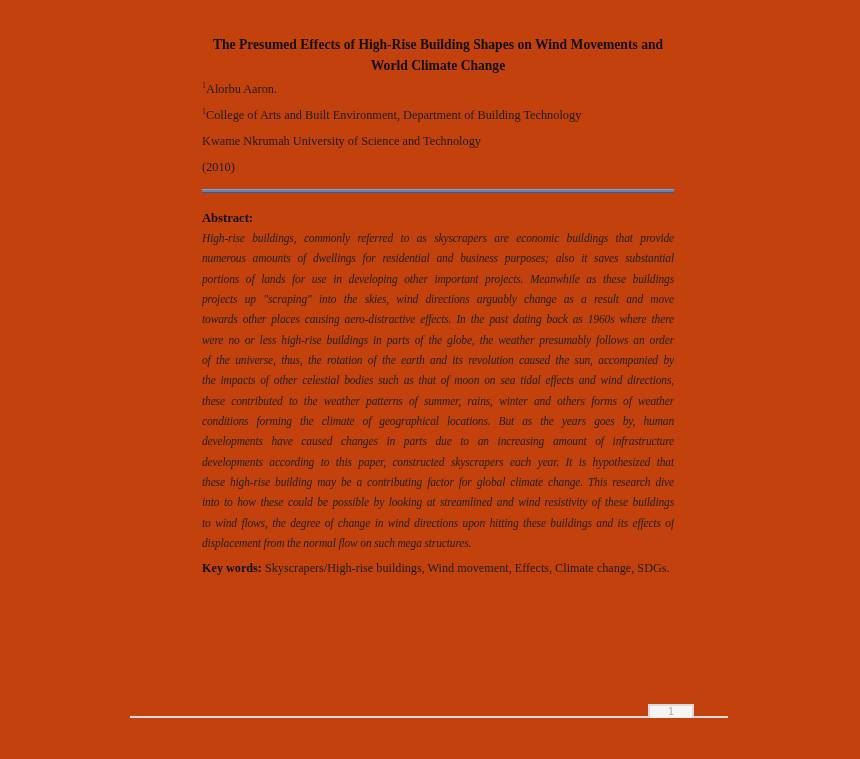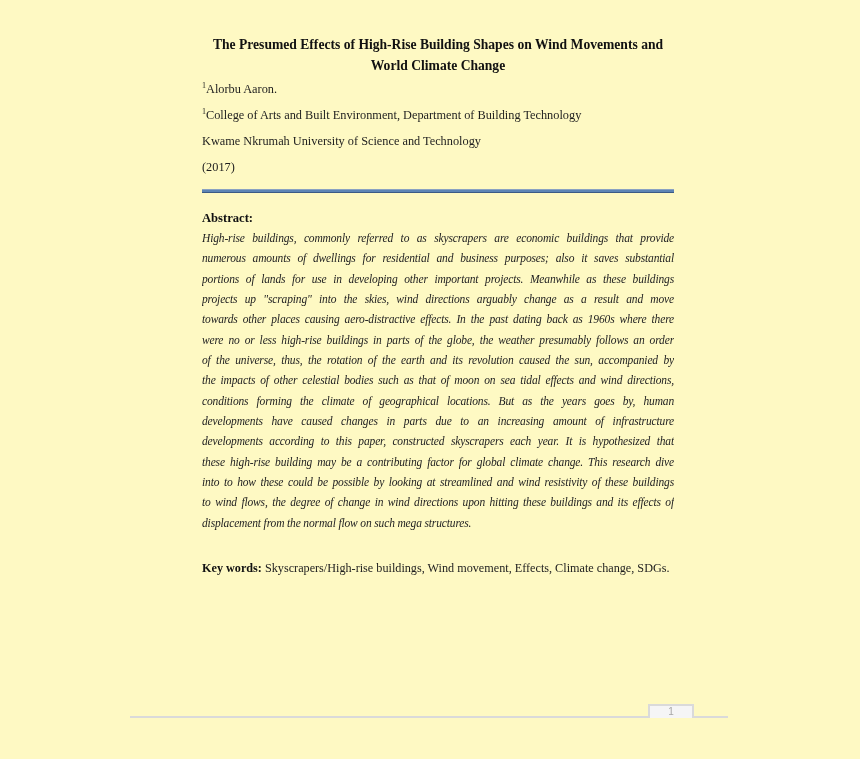--- a/index.html
+++ b/index.html
@@ -5,21 +5,21 @@
   html, body {
     margin: 0;
     padding: 0;
     background: #f5f5f6;
     font-family: "Liberation Serif", "DejaVu Serif", serif;
   }
   .page {
     position: relative;
     width: 860px;
     height: 759px;
-    background: #fef9c3;
+    background: #c2410c;
     overflow: hidden;
     color: #1d1d1d;
   }
   .content {
     position: absolute;
     left: 202px;
     top: 0;
     width: 472px;
     height: 759px;
   }
@@ -150,36 +150,37 @@
     <h1 class="doc-title">The Presumed Effects of High-Rise Building Shapes on Wind Movements and World Climate Change</h1>
 
     <div class="center-line author-line"><sup>1</sup><span>Alorbu Aaron.</span>
     </div>
 
     <div class="center-line affiliation-line"><sup>1</sup><span>College of Arts and Built Environment, Department of Building Technology</span>
     </div>
 
     <div class="center-line university-line">Kwame Nkrumah University of Science and Technology</div>
 
-    <div class="center-line year-line">(2017)</div>
+    <div class="center-line year-line">(2010)</div>
 
     <div class="divider"></div>
 
     <h2 class="abstract-heading">Abstract:</h2>
 
     <div class="abstract-body">
 
     <div class="abs-line">High-rise buildings, commonly referred to as skyscrapers are economic buildings that provide</div>
         <div class="abs-line">numerous amounts of dwellings for residential and business purposes; also it saves substantial</div>
         <div class="abs-line">portions of lands for use in developing other important projects. Meanwhile as these buildings</div>
         <div class="abs-line">projects up "scraping" into the skies, wind directions arguably change as a result and move</div>
         <div class="abs-line">towards other places causing aero-distractive effects. In the past dating back as 1960s where there</div>
         <div class="abs-line">were no or less high-rise buildings in parts of the globe, the weather presumably follows an order</div>
         <div class="abs-line">of the universe, thus, the rotation of the earth and its revolution caused the sun, accompanied by</div>
         <div class="abs-line">the impacts of other celestial bodies such as that of moon on sea tidal effects and wind directions,</div>
+        <div class="abs-line">these contributed to the weather patterns of summer, rains, winter and others forms of weather</div>
         <div class="abs-line">conditions forming the climate of geographical locations. But as the years goes by, human</div>
         <div class="abs-line">developments have caused changes in parts due to an increasing amount of infrastructure</div>
         <div class="abs-line">developments according to this paper, constructed skyscrapers each year. It is hypothesized that</div>
         <div class="abs-line">these high-rise building may be a contributing factor for global climate change. This research dive</div>
         <div class="abs-line">into to how these could be possible by looking at streamlined and wind resistivity of these buildings</div>
         <div class="abs-line">to wind flows, the degree of change in wind directions upon hitting these buildings and its effects of</div>
         <div class="abs-line">displacement from the normal flow on such mega structures.</div>
       </div>
 
     <div class="keywords-line"><b>Key words:</b><span> Skyscrapers/High-rise buildings, Wind movement, Effects, Climate change, SDGs.</span>

